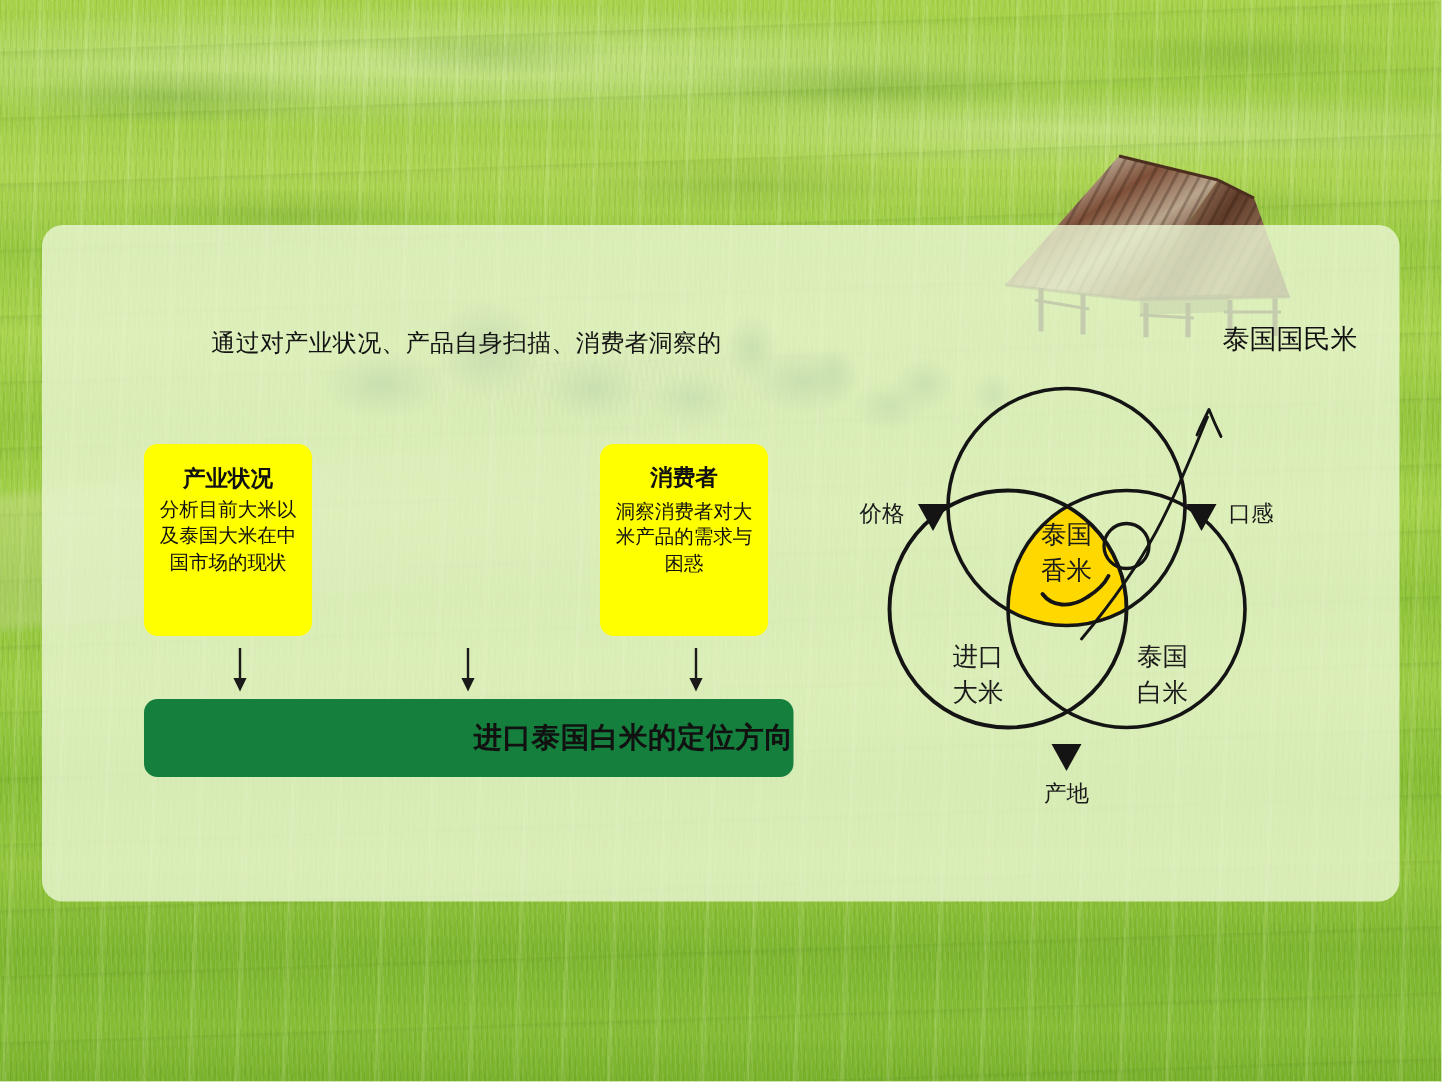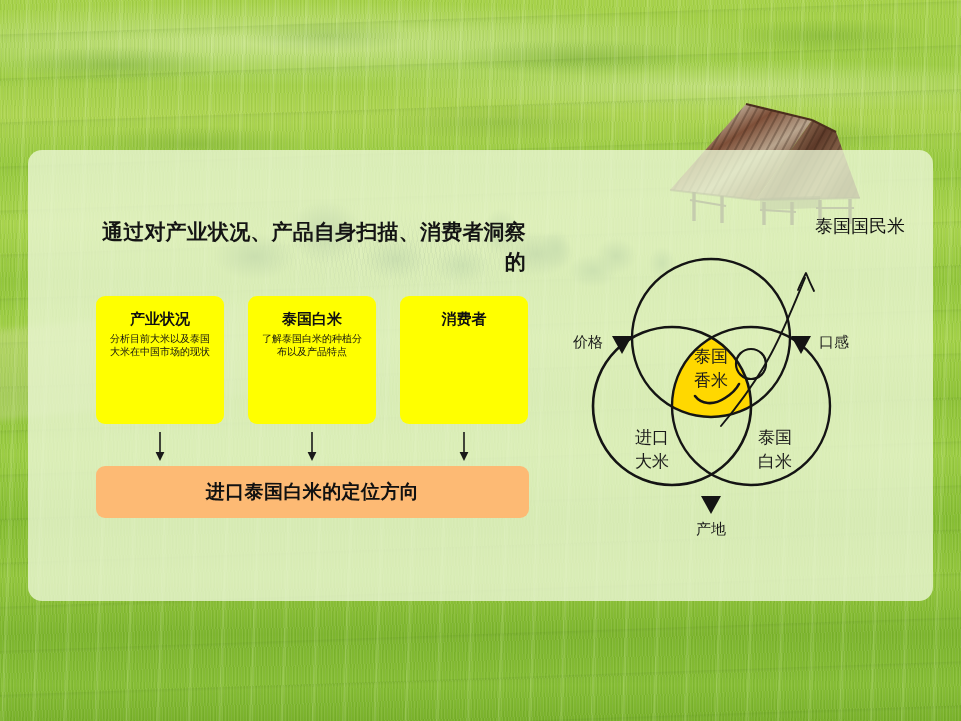--- a/index.html
+++ b/index.html
@@ -154,77 +154,77 @@
     width: 905px; height: 451px;
     background: rgba(235, 246, 212, .80);
     border-radius: 14px;
   }
 
   
   .headline {
     position: absolute;
     left: 96px; top: 218px;
     width: 430px;
-    text-align: right;
-    font-size: 21px;
-    font-weight: 700;
+    text-align: center;
+    font-size: 16px;
+    font-weight: 400;
     line-height: 1.42;
     color: #141414;
     letter-spacing: .2px;
   }
 
   
   .card {
     position: absolute;
     top: 296px;
-    width: 128px;
+    width: 112px;
     height: 128px;
     background: #ffff00;
     border-radius: 9px;
     box-sizing: border-box;
     padding: 14px 10px 8px;
     text-align: center;
     color: #111;
   }
   #card-0 { left: 96px; }
   #card-1 { left: 248px; }
   #card-2 { left: 400px; font-family: Liberation Serif, serif; }
   .card-title {
     font-size: 15px;
     font-weight: 700;
     line-height: 1.2;
     margin-bottom: 4px;
   }
   .card-body {
-    font-size: 10px;
+    font-size: 13px;
     font-weight: 400;
     line-height: 1.34;
   }
 
   
   .arrow-down {
     position: absolute;
     top: 432px;
     width: 14px;
     height: 30px;
   }
   #arrow-0 { left: 153px; }
   #arrow-1 { left: 305px; }
   #arrow-2 { left: 457px; }
 
   
   .result-bar {
     position: absolute;
     left: 96px; top: 466px;
     width: 433px; height: 52px;
-    background: #fdba74;
+    background: #15803d;
     border-radius: 9px;
     display: flex;
     align-items: center;
-    justify-content: center;
+    justify-content: flex-end;
     font-size: 19px;
     font-weight: 700;
     color: #111;
     letter-spacing: .4px;
   }
 
   
   .venn { position: absolute; left: 555px; top: 190px; width: 400px; height: 360px; }
   .venn svg { display: block; overflow: visible; }
   .venn-label {
@@ -314,26 +314,23 @@
   <div class="panel"></div>
 
   <div class="headline">
     <div>通过对产业状况、产品自身扫描、消费者洞察的</div>
   </div>
 
   <div class="card" id="card-0">
     <div class="card-title">产业状况</div>
     <div class="card-body">分析目前大米以及泰国大米在中国市场的现状</div>
   </div>
-  <div class="card" id="card-1">
-    <div class="card-title">泰国白米</div>
-    <div class="card-body">了解泰国白米的种植分布以及产品特点</div>
-  </div>
   <div class="card" id="card-2">
     <div class="card-title">消费者</div>
+    <div class="card-body">洞察消费者对大米产品的需求与困惑</div>
   </div>
 
   <div class="arrow-down" id="arrow-0">
     <svg width="14" height="30" viewBox="0 0 14 30">
       <line x1="7" y1="0" x2="7" y2="22" stroke="#1a1a1a" stroke-width="1.6"></line>
       <polygon points="7,29 2.6,20 11.4,20" fill="#1a1a1a"></polygon>
     </svg>
   </div>
   <div class="arrow-down" id="arrow-1">
     <svg width="14" height="30" viewBox="0 0 14 30">

